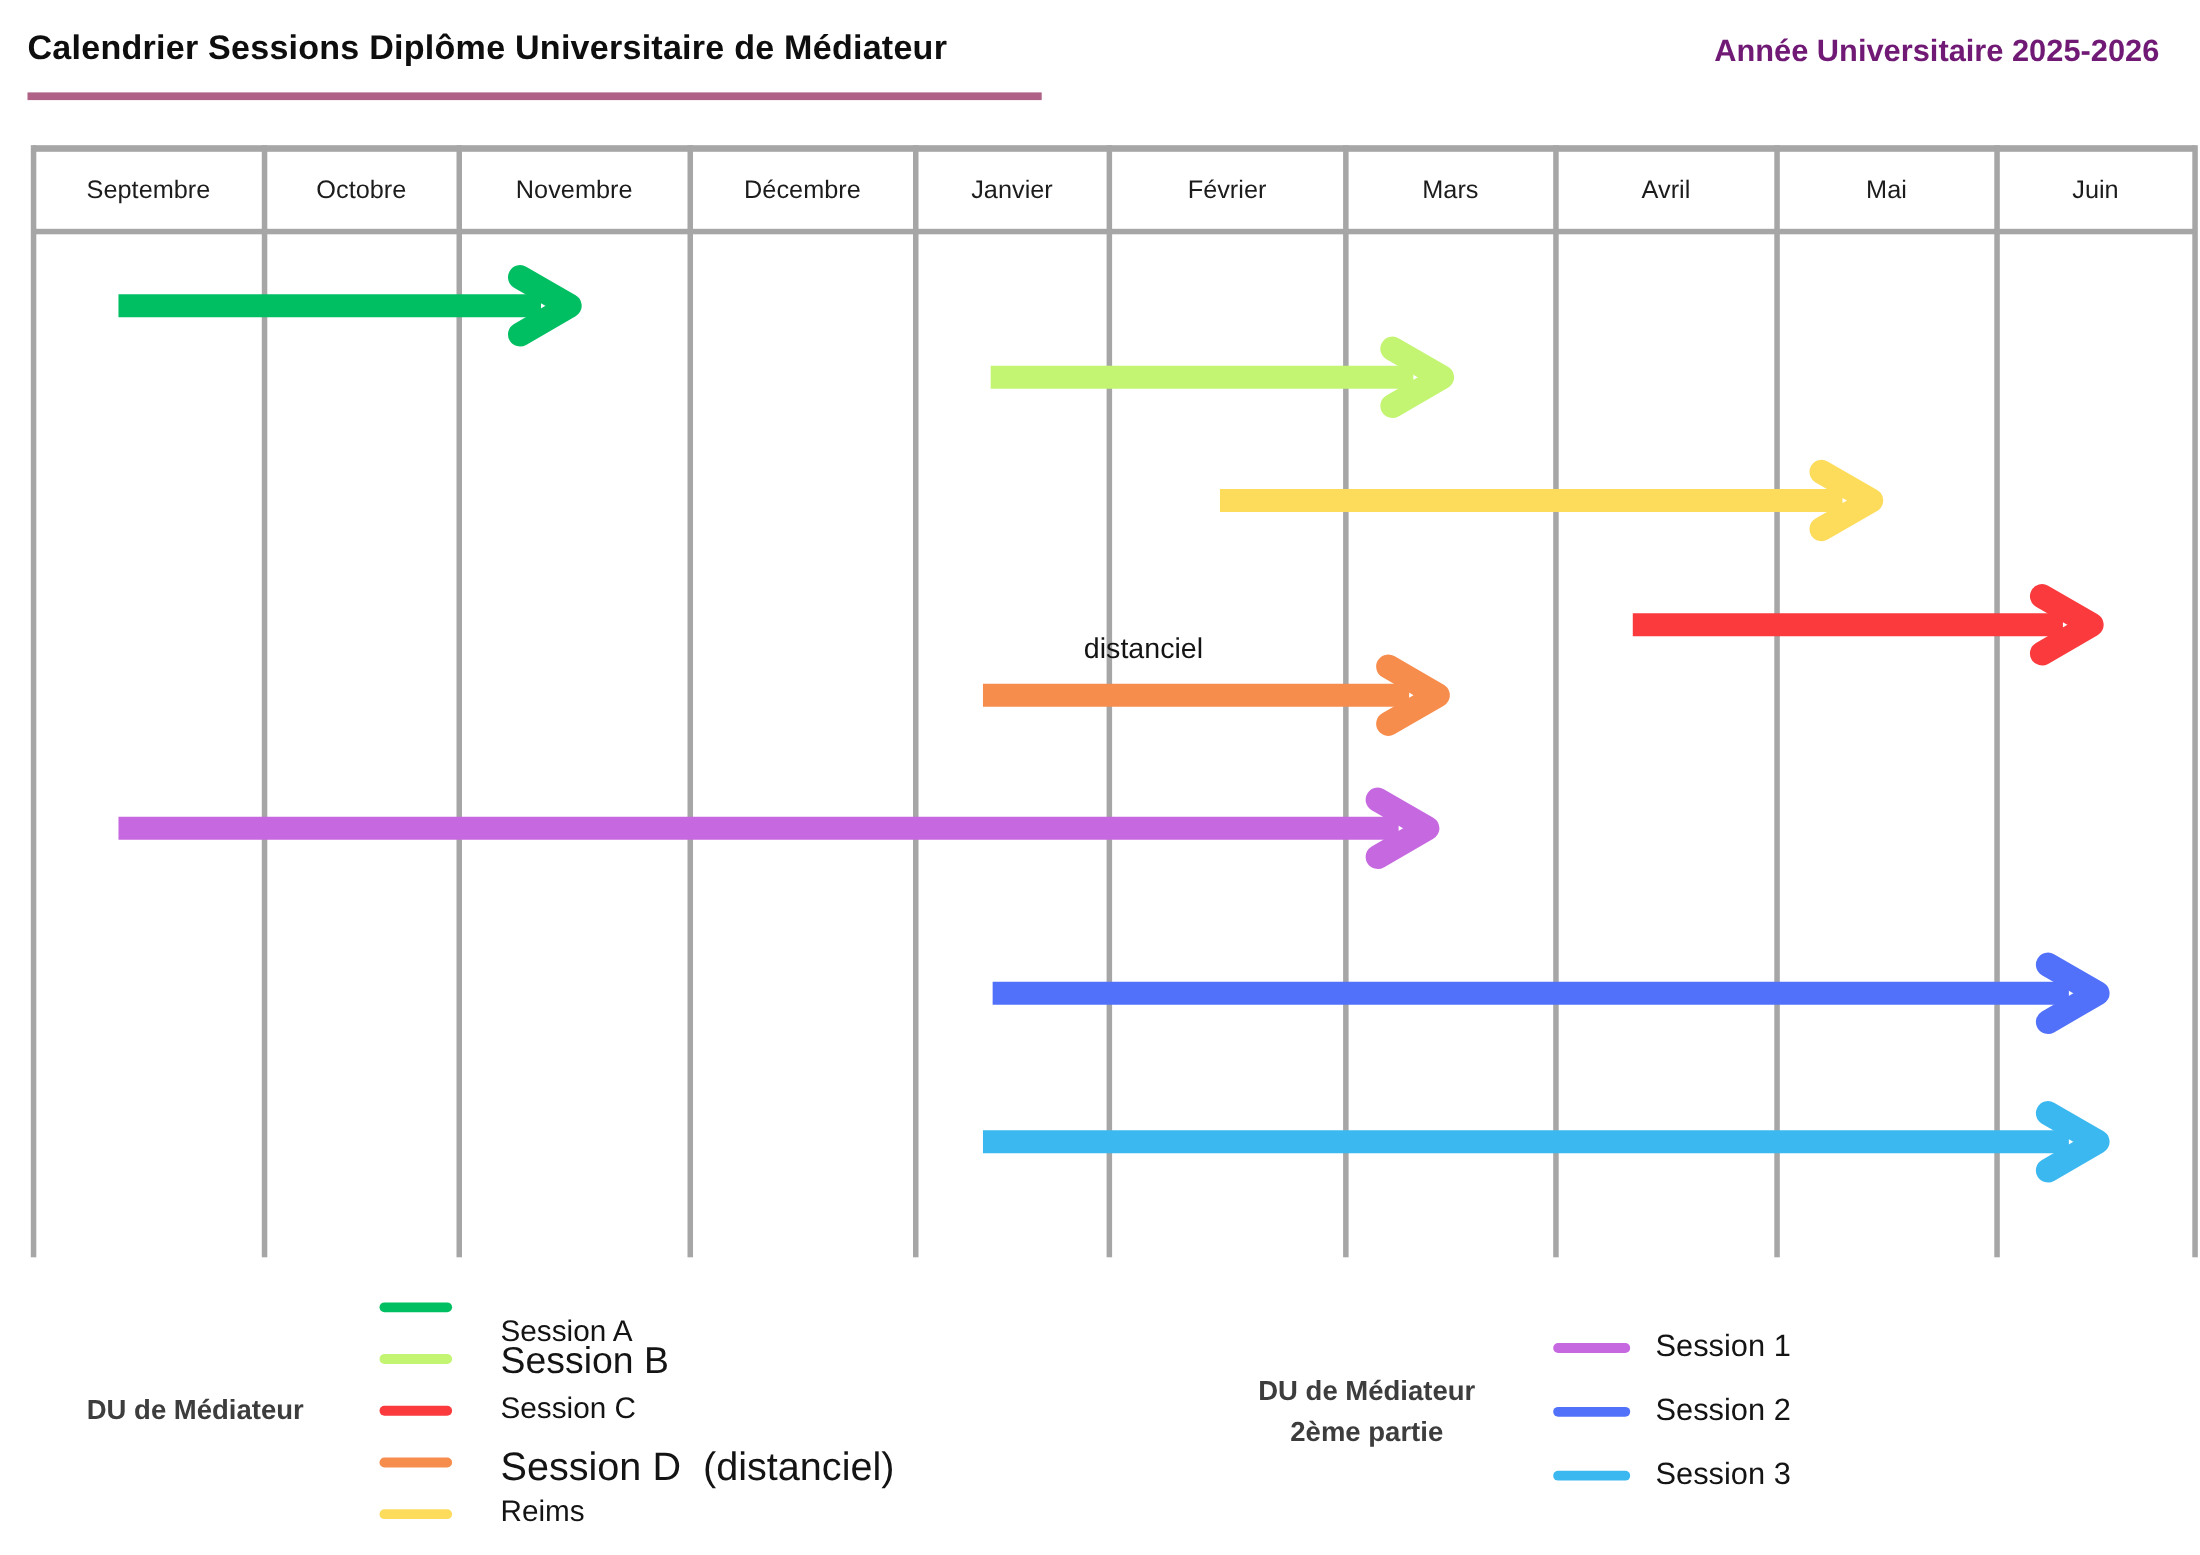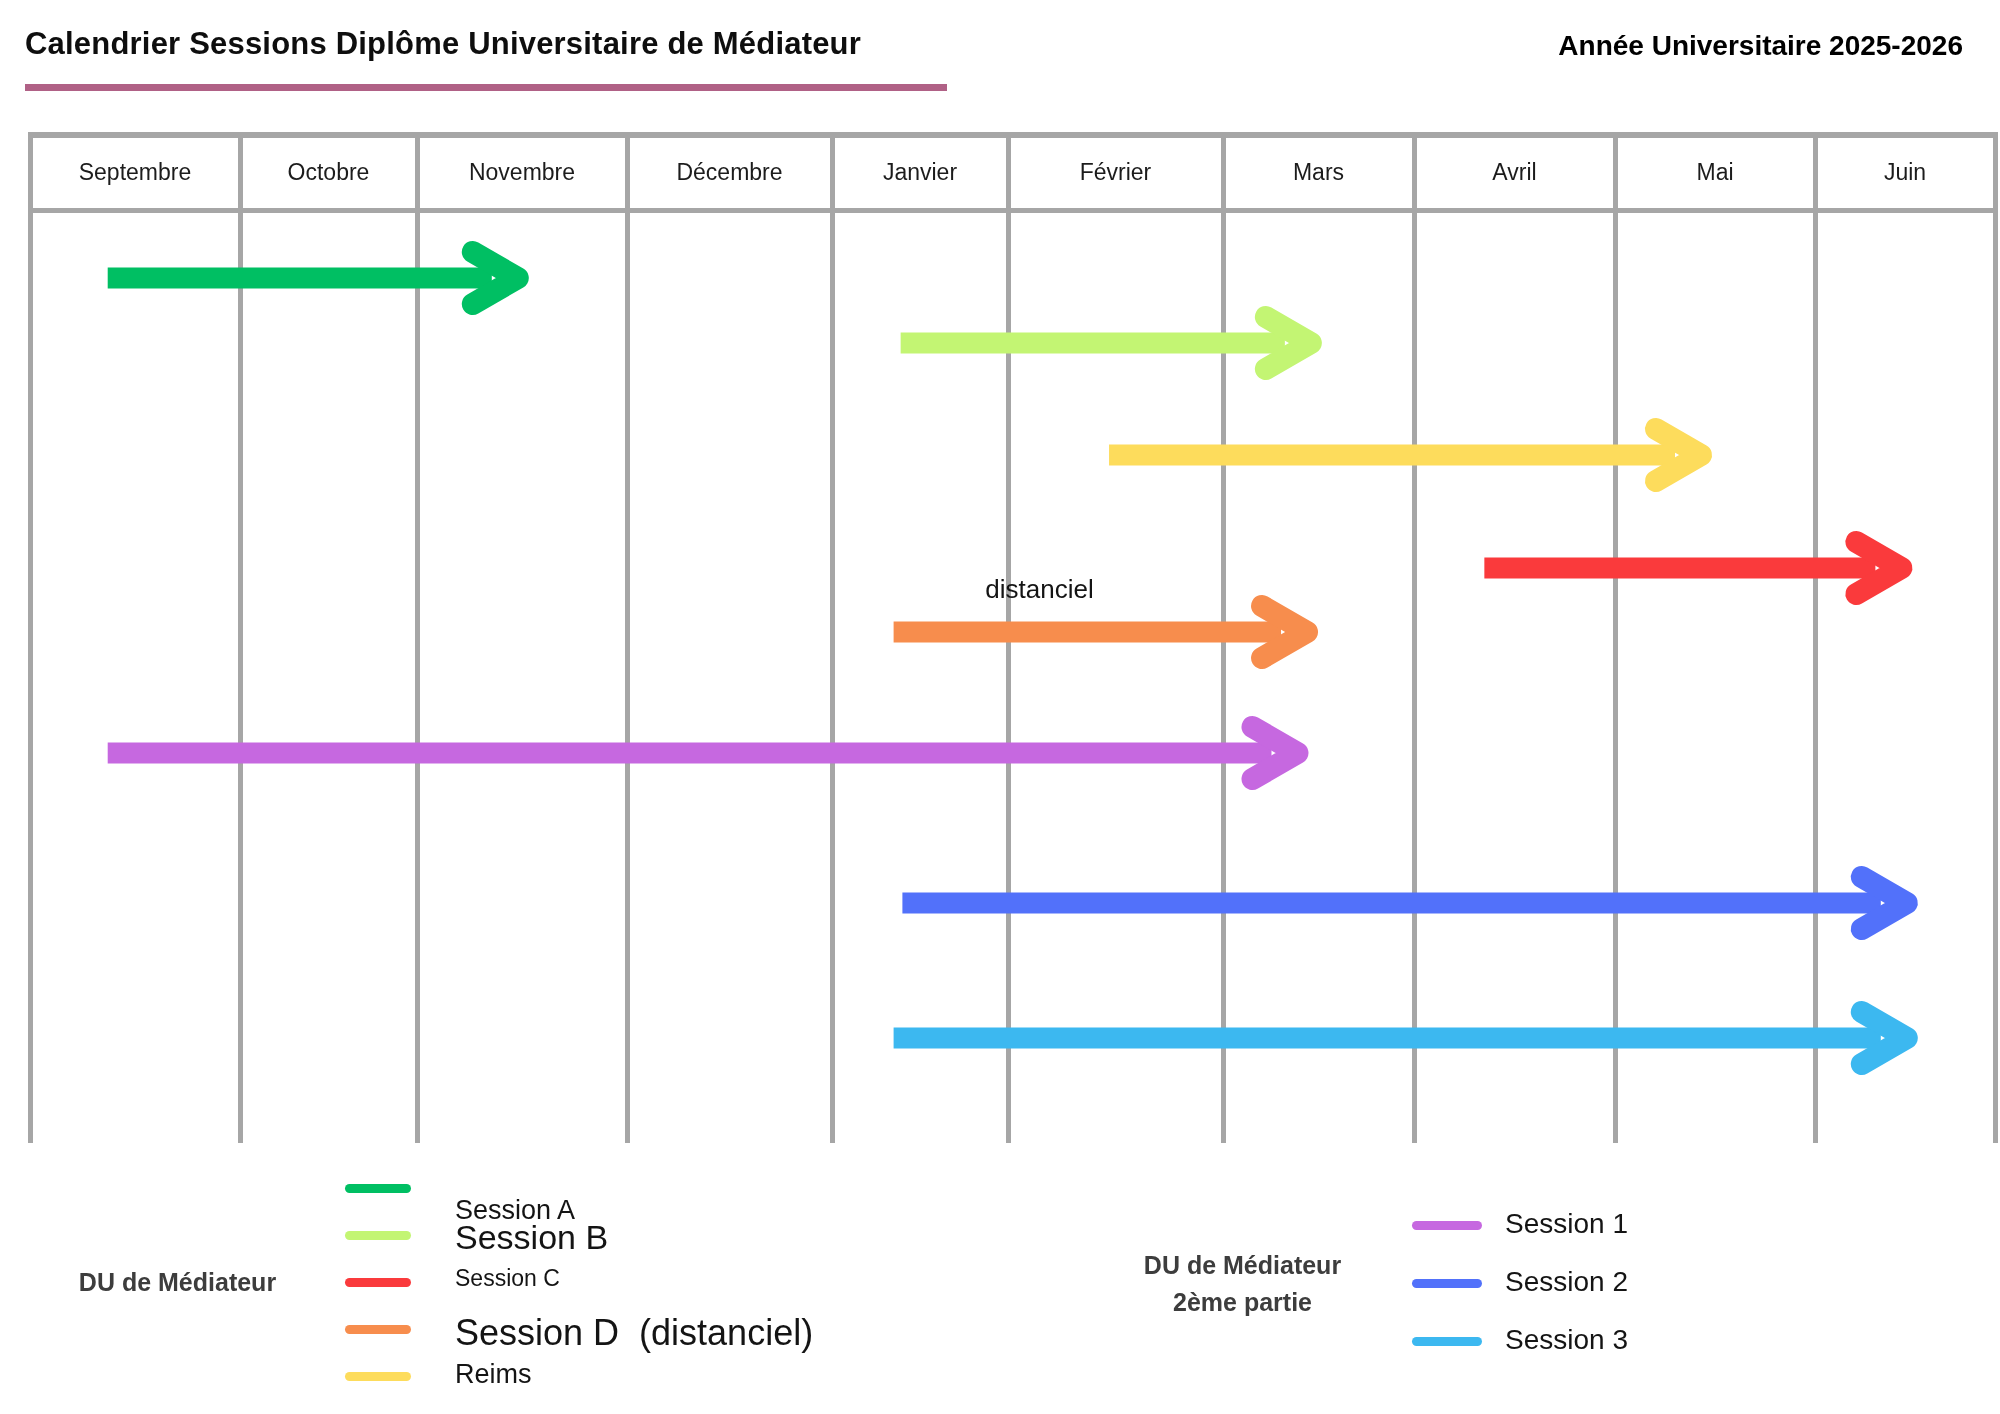--- a/index.html
+++ b/index.html
@@ -4,21 +4,21 @@
 <style>
   html,body{margin:0;padding:0;background:#ffffff;}
   body{width:2000px;height:1414px;position:relative;overflow:hidden;
        font-family:"Liberation Sans",sans-serif;color:#111;}
   #canvas{position:absolute;inset:0;}
 
   
   #title{position:absolute;left:25px;top:26px;font-size:31px;font-weight:bold;
          letter-spacing:.2px;color:#0e0e0e;white-space:nowrap;}
   #title-underline{position:absolute;left:25px;top:84px;width:922px;height:7px;}
-  #year{position:absolute;top:30px;right:37px;font-size:28px;font-weight:bold;color:#000000;white-space:nowrap;text-align:right;}
+  #year{position:absolute;top:30px;right:37px;font-size:28px;font-weight:bold;color:#701a75;white-space:nowrap;text-align:right;}
 
   
   .hline{position:absolute;background:#a6a6a6;}
   #grid-top{left:30px;top:132px;width:1965px;height:6px;}
   #grid-hsep{left:30px;top:208px;width:1965px;height:5px;}
   .vline{position:absolute;top:132px;width:5px;height:1011px;background:#a6a6a6;}
   .mcell{position:absolute;top:137px;height:71px;display:flex;align-items:center;justify-content:center;
          font-size:23px;color:#1c1c1c;}
 
   #arrows{position:absolute;left:0;top:0;pointer-events:none;}
@@ -113,21 +113,21 @@
         <div class="lg-item" style="left: 0px; top: 1188px;">
           <div class="lg-swatch" style="left: 345px; width: 66px; background: rgb(0, 191, 99);"></div>
           <div class="lg-label" style="left: 455px; font-size: 27px; margin-top: 24px;">Session A</div>
         </div>
         <div class="lg-item" style="left: 0px; top: 1235px;">
           <div class="lg-swatch" style="left: 345px; width: 66px; background: rgb(195, 245, 115);"></div>
           <div class="lg-label" style="left: 455px; font-size: 34px;">Session B</div>
         </div>
         <div class="lg-item" style="left: 0px; top: 1282px;">
           <div class="lg-swatch" style="left: 345px; width: 66px; background: rgb(250, 58, 60);"></div>
-          <div class="lg-label" style="left: 455px; font-size: 23px; text-align: center;">Session C</div>
+          <div class="lg-label" style="left: 455px; font-size: 27px; text-align: center;">Session C</div>
         </div>
         <div class="lg-item" style="left: 0px; top: 1329px;">
           <div class="lg-swatch" style="left: 345px; width: 66px; background: rgb(247, 141, 77);"></div>
           <div class="lg-label" style="left: 455px; font-size: 36px;">Session D  (distanciel)</div>
         </div>
         <div class="lg-item" style="left: 0px; top: 1376px;">
           <div class="lg-swatch" style="left: 345px; width: 66px; background: rgb(253, 220, 92);"></div>
           <div class="lg-label" style="left: 455px; font-size: 27px;">Reims</div>
         </div>
       </div>

